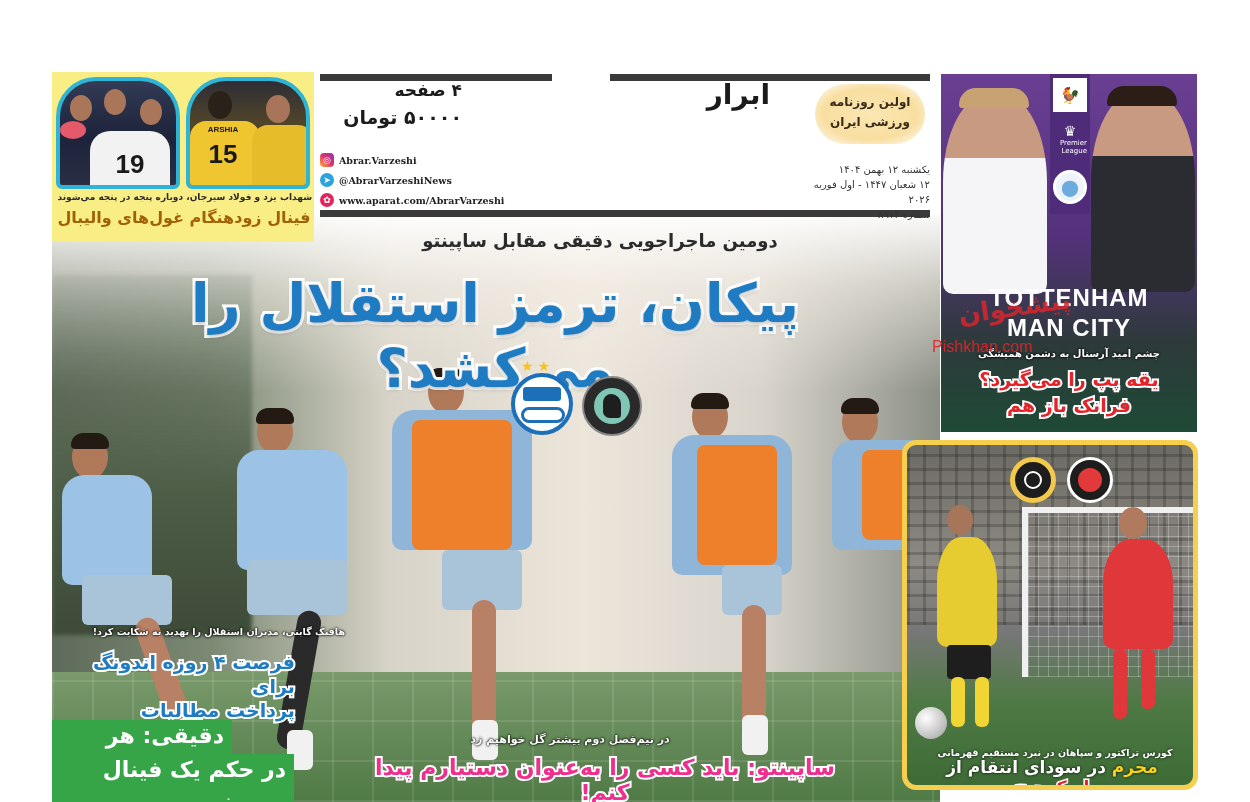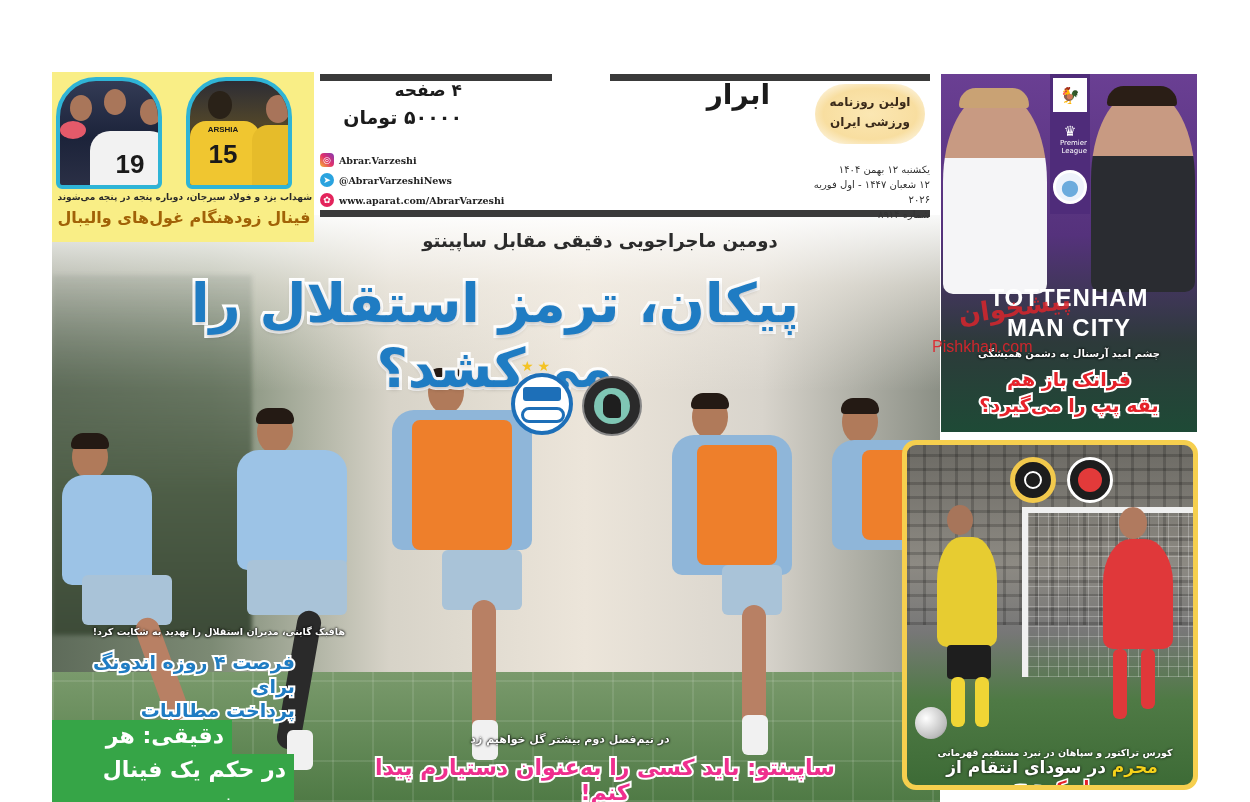--- a/index.html
+++ b/index.html
@@ -95,21 +95,21 @@
   }
   .green-box { position: absolute; background: #36a547; color: #fff; font-weight: bold; font-size: 22px; line-height: 32px; padding: 0 8px; text-align: right; }
   .pink-head {
     position: absolute; left: 370px; top: 755px; width: 470px; text-align: center;
     font-weight: bold; font-size: 22px; color: #ef2f8e;
     -webkit-text-stroke: 4px #ffffff; paint-order: stroke fill;
   }
 
   
   .volley { position: absolute; left: 52px; top: 72px; width: 262px; height: 170px; background: #f9ee86; }
-  .v-photo { position: absolute; top: 5px; width: 106px; height: 112px; border: 4px solid #2fb4d6; border-radius: 40px 40px 6px 6px; overflow: hidden; }
+  .v-photo { position: absolute; top: 5px; width: 124px; height: 112px; border: 4px solid #2fb4d6; border-radius: 40px 40px 6px 6px; overflow: hidden; }
   .v-photo.left { left: 4px; background: linear-gradient(180deg, #333b55 0%, #1c233a 55%, #2a2f45 100%); }
   .v-photo.right { left: 134px; background: linear-gradient(180deg, #2d2d35 0%, #50452a 40%, #3a3420 100%); }
   .jersey { position: absolute; font-family: "Liberation Sans", sans-serif; font-weight: bold; display: flex; align-items: center; justify-content: center; }
   .v-caption { position: absolute; left: 4px; top: 120px; width: 256px; text-align: right; font-size: 9px; font-weight: bold; color: #2a2a2a; }
   .v-head { position: absolute; left: 4px; top: 136px; width: 256px; text-align: center; font-size: 16px; font-weight: bold; color: #a16207; }
 
   
   .pl-box { position: absolute; left: 941px; top: 74px; width: 256px; height: 358px; overflow: hidden;
     background: linear-gradient(180deg, #6a3f93 0%, #55327c 45%, #2d3a3a 75%, #1e4a36 100%); }
   .pl-strip { position: absolute; left: 109px; top: 0; width: 40px; height: 140px; background: #4f2c7a; }
@@ -293,22 +293,22 @@
   <div style="position:absolute; left:18px; top:14px; width:70px; height:20px; border-radius:30px 30px 6px 6px; background:#c9a274;"></div>
 
   <div class="pl-player" style="left:150px; top:18px; width:104px; height:200px; background:linear-gradient(180deg,#c89a82 0 32%, #2a2c31 32% 100%);"></div>
   <div style="position:absolute; left:166px; top:12px; width:70px; height:20px; border-radius:30px 30px 6px 6px; background:#2a1e16;"></div>
 
   <div class="pl-title" style="top:210px; font-size:24px;">TOTTENHAM</div>
   <div class="pl-title" style="top:240px; font-size:24px;">MAN CITY</div>
   <div class="kicker-w" style="left:4px; top:274px; width:248px; text-align:center; font-size:10px;">چشم امید آرسنال به دشمن همیشگی</div>
 </div>
 <div class="pl-head" style="left:941px; top:366px;">
+  <div>یقه پپ را می‌گیرد؟</div>
   <div>فرانک باز هم</div>
-  <div>یقه پپ را می‌گیرد؟</div>
 </div>
 <div class="watermark-fa">پیشخوان</div>
 <div class="watermark">Pishkhan.com</div>
 
 <div class="iran-box">
   <div class="stands"></div>
   <div class="goalpost"></div>
   <div class="iran-logo sepahan">
       <div class="in"></div>
     </div>

